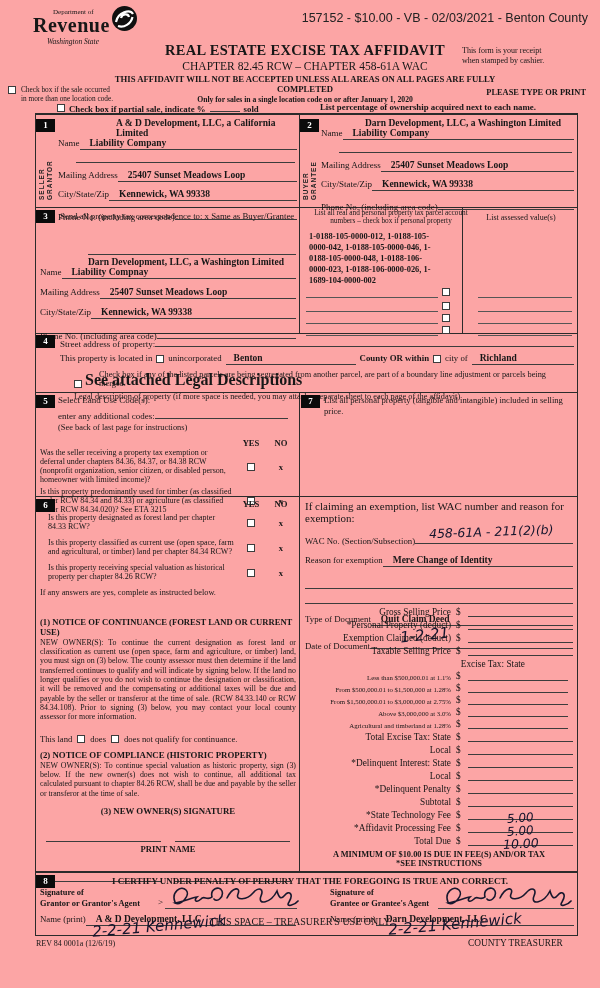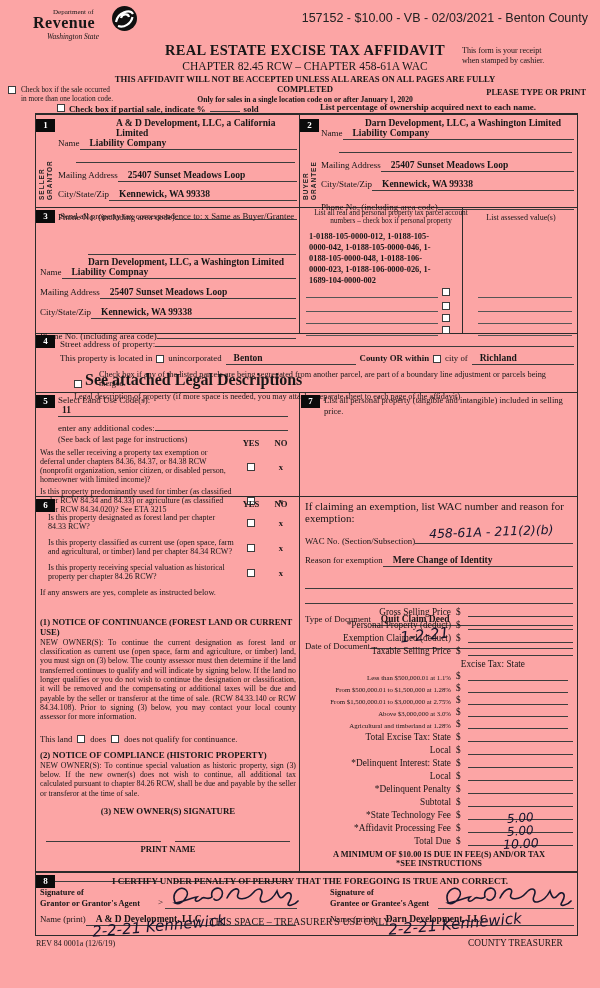--- a/index.html
+++ b/index.html
@@ -46,21 +46,21 @@
   .sig { stroke:#18182e; stroke-width:1.6; fill:none; stroke-linecap:round; }
 </style>
 </head>
 <body>
 
 <div id="page">
 
   <div class="abs" style="left:33px; top:8px; width:150px;">
     <div style="position:relative; width:120px;">
       <div style="font-size:7px; padding-left:20px;">Department of</div>
-      <div class="b" style="font-size:16px; letter-spacing:.5px; margin-top:-2px;">Revenue</div>
+      <div class="b" style="font-size:20px; letter-spacing:.5px; margin-top:-2px;">Revenue</div>
       <div class="i" style="font-size:7.5px; padding-left:14px;">Washington State</div>
       <svg class="abs" style="left:78px; top:-3px;" width="27" height="27" viewBox="0 0 27 27">
         <circle cx="13.5" cy="13.5" r="12.5" fill="#101010"></circle>
         <path d="M5 17 C7 7, 19 4, 22 9 M7 21 C13 23, 20 19, 21.5 12 M10 13 c1-4 7-5 8-1" stroke="#fff" stroke-width="2.2" fill="none"></path>
       </svg>
     </div>
   </div>
 
   <div class="abs sans" style="left:240px; top:11px; width:348px; text-align:right; font-size:12.5px; color:#222;">157152 - $10.00 - VB - 02/03/2021 - Benton County</div>
 
@@ -217,21 +217,20 @@
       <span class="cb"></span>
       <span style="font-size:8.3px;">Check box if any of the listed parcels are being segregated from another parcel, are part of a boundary line adjustment or parcels being merged.</span>
     </div>
     <div style="font-size:8.3px; margin-top:4px; padding-left:14px;">Legal description of property (if more space is needed, you may attach a separate sheet to each page of the affidavit)</div>
   </div>
   <div class="abs b" style="left:85px; top:371px; font-size:16px;">See attached Legal Descriptions</div>
 
   <div class="secnum" style="left:36px; top:395px;">5</div>
   <div class="abs" style="left:58px; top:395px; width:238px;">
     <div style="font-size:9px;">Select Land Use Code(s):</div>
-    <div class="blankline b" style="font-size:9.5px; height:12px; padding-left:4px; margin-right:8px;">11</div>
     <div class="frow" style="margin-top:2px; margin-right:8px;">
       <span class="lab">enter any additional codes:</span>
       <span class="val"></span>
     </div>
     <div style="font-size:8.4px; margin-top:2px;">(See back of last page for instructions)</div>
   </div>
   <div class="abs" style="left:40px; top:438px; width:256px;">
     <div class="qhead">
       <span class="qtext"></span>
       <span class="qy">YES</span>

